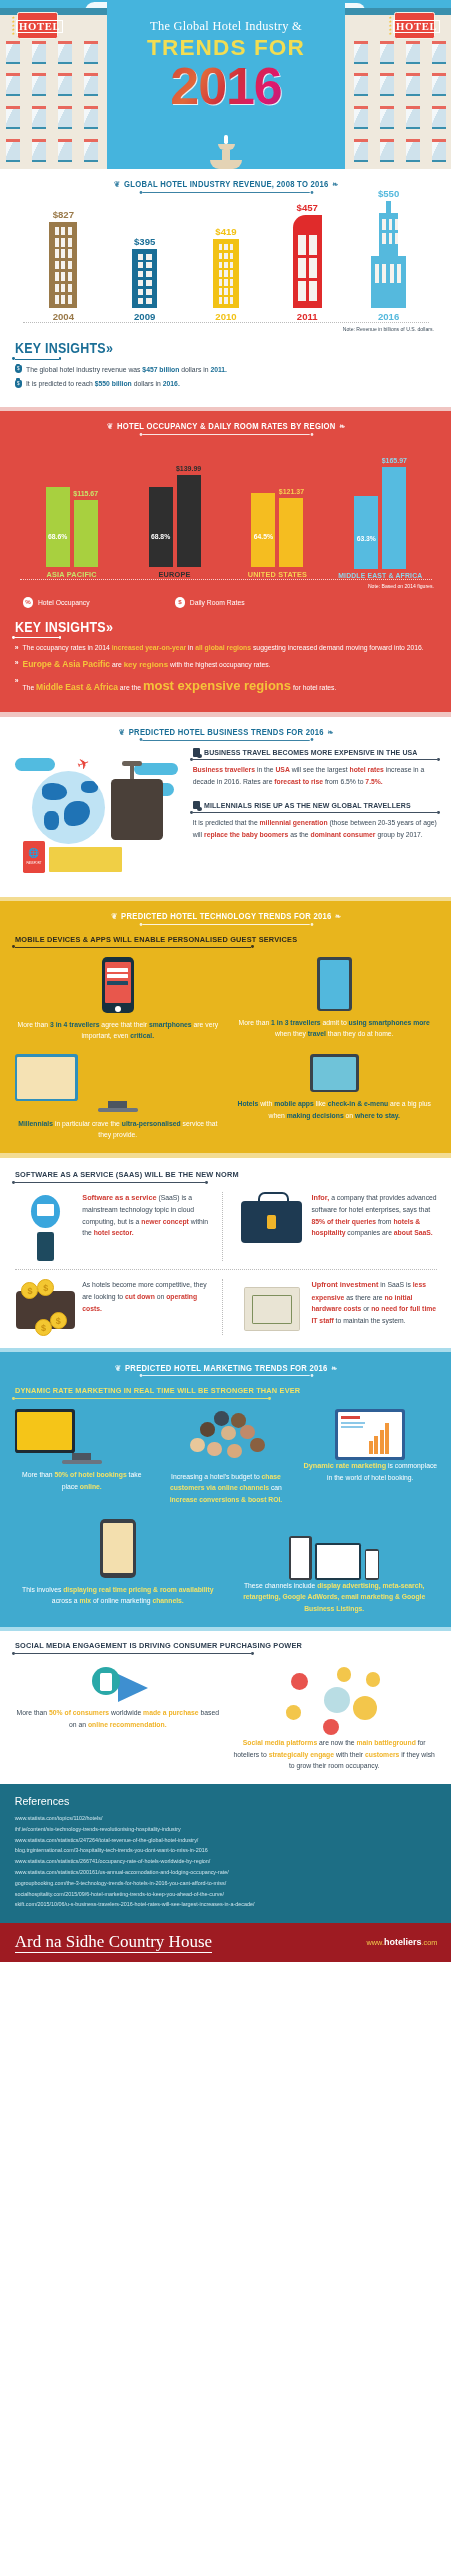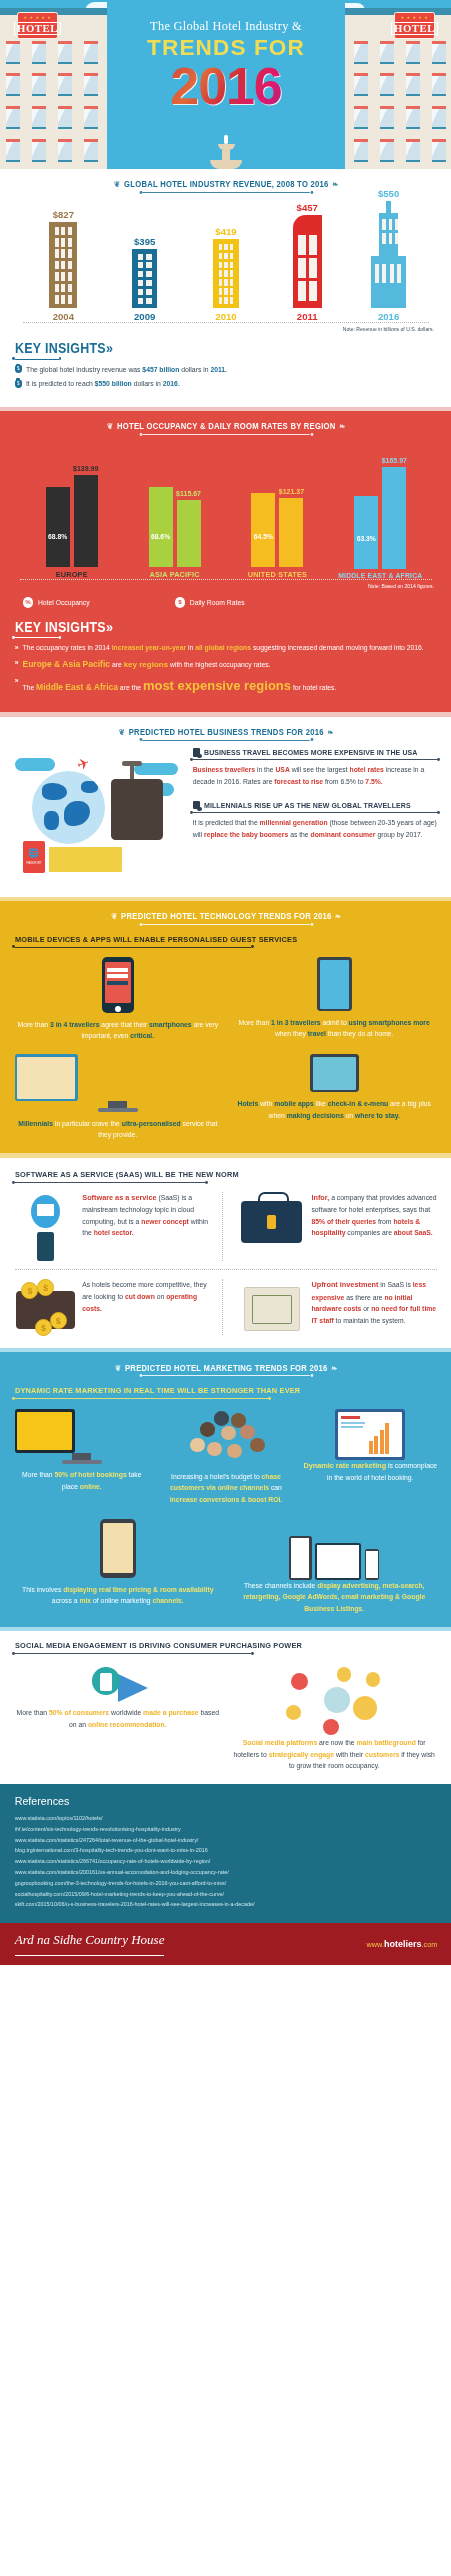--- a/index.html
+++ b/index.html
@@ -34,21 +34,21 @@
     padding-top: 3.4px;
   }
   .win {
     width: 14.7px; height: 22.6px; background: #cfe2ec;
     border-top: 3.4px solid #e8685d; border-bottom: 2.3px solid #3a8fad;
     background-image: linear-gradient(115deg, rgba(255,255,255,.75) 30%, rgba(255,255,255,0) 31%);
   }
   .hero-sign {
     position: absolute; top: 12.4px; width: 41px; height: 27px;
     background: #e8463c; border: 1.7px solid #f7f2e8; border-radius: 2.3px;
-    display: flex; flex-direction: column; align-items: center; justify-content: center;
+    display: flex; flex-direction: row; align-items: center; justify-content: center;
   }
   .hero-sign.left { left: 17px; }
   .hero-sign.right { right: 17px; }
   .hero-sign .stars { font-size: 4px; color: #f5c33a; letter-spacing: 0.6px; line-height: 1; }
   .hero-sign .word {
     font-family: "Liberation Serif", serif; font-weight: bold;
     color: #ffffff; font-size: 10.7px; letter-spacing: 0.6px; line-height: 1.1;
     border: 1.1px solid #fff; padding: 0 2.3px; margin-top: 1.1px;
   }
   .cloud { position: absolute; background: #ffffff; border-radius: 22.6px; opacity: .92; }
@@ -248,22 +248,22 @@
   .netgraph{width:107px;height:73px;margin:0 auto;position:relative;}
 
   
   .refs { background: #1d6e85; color: #ffffff; padding: 11.3px 14.7px 12.4px; }
   .refs h3 { font-weight: normal; font-size: 10.7px; margin-bottom: 5.6px; }
   .refs ul { list-style: none; }
   .refs li { font-size: 5.4px; line-height: 2.0; color: #cfe6ee;
              font-family: "Liberation Sans Narrow","Liberation Sans",sans-serif; }
   .brandbar { background: #9e1b22; padding: 9px 14.7px; display: flex;
               align-items: center; justify-content: space-between; }
-  .brandbar .logo { font-family: "Liberation Serif", serif; font-style: italic;
-                    color: #ffffff; font-size: 13px; border-bottom: 0.6px solid #fff; padding-bottom: 7px; }
+  .brandbar .logo { font-family: "Liberation Serif", serif; 
+                    color: #ffffff; font-size: 17px; border-bottom: 0.6px solid #fff; padding-bottom: 0; }
   .brandbar .site { font-size: 9px; color: #ffffff; }
   .brandbar .site b { color: #ffffff; }
   .brandbar .site .w, .brandbar .site .c { color: #f2c94c; font-weight: normal; font-size: 7.3px; }
 
   .divider-strip { height: 4.5px; background: #f0c5c2; }
   .divider-strip.blue { background: #a9dcec; }
   .divider-strip.yellow { background: #f3dc92; }
 </style>
 </head>
 <body>
@@ -511,40 +511,40 @@
 
   <div class="sect red">
     <div class="banner-title t-white">
       <span class="swirl">❦</span><span>HOTEL OCCUPANCY &amp; DAILY ROOM RATES BY REGION</span><span class="swirl">❧</span>
       <div class="banner-rule"></div>
     </div>
 
     <div class="occ-chart">
       <div class="occ-group">
         <div class="occ-bars">
+          <div class="occ-bar" style="height:80px;background:#a8d03f">
+            <span class="pct">68.6%</span>
+          </div>
+          <div class="occ-bar" style="height:67px;background:#a8d03f">
+            <span class="lbl" style="color:#c9e26a">$115.67</span>
+          </div>
+        </div>
+        <div class="occ-region" style="color:#c9e26a">ASIA PACIFIC</div>
+      </div>
+
+      <div class="occ-group">
+        <div class="occ-bars">
           <div class="occ-bar" style="height:80px;background:#2f2f2f">
             <span class="pct">68.8%</span>
           </div>
           <div class="occ-bar" style="height:92px;background:#2f2f2f">
             <span class="lbl" style="color:#2f2f2f">$139.99</span>
           </div>
         </div>
         <div class="occ-region" style="color:#2f2f2f">EUROPE</div>
-      </div>
-
-      <div class="occ-group">
-        <div class="occ-bars">
-          <div class="occ-bar" style="height:80px;background:#a8d03f">
-            <span class="pct">68.6%</span>
-          </div>
-          <div class="occ-bar" style="height:67px;background:#a8d03f">
-            <span class="lbl" style="color:#c9e26a">$115.67</span>
-          </div>
-        </div>
-        <div class="occ-region" style="color:#c9e26a">ASIA PACIFIC</div>
       </div>
 
       <div class="occ-group">
         <div class="occ-bars">
           <div class="occ-bar" style="height:74px;background:#f5bd20">
             <span class="pct">64.5%</span>
           </div>
           <div class="occ-bar" style="height:69px;background:#f5bd20">
             <span class="lbl" style="color:#f7cf52">$121.37</span>
           </div>

